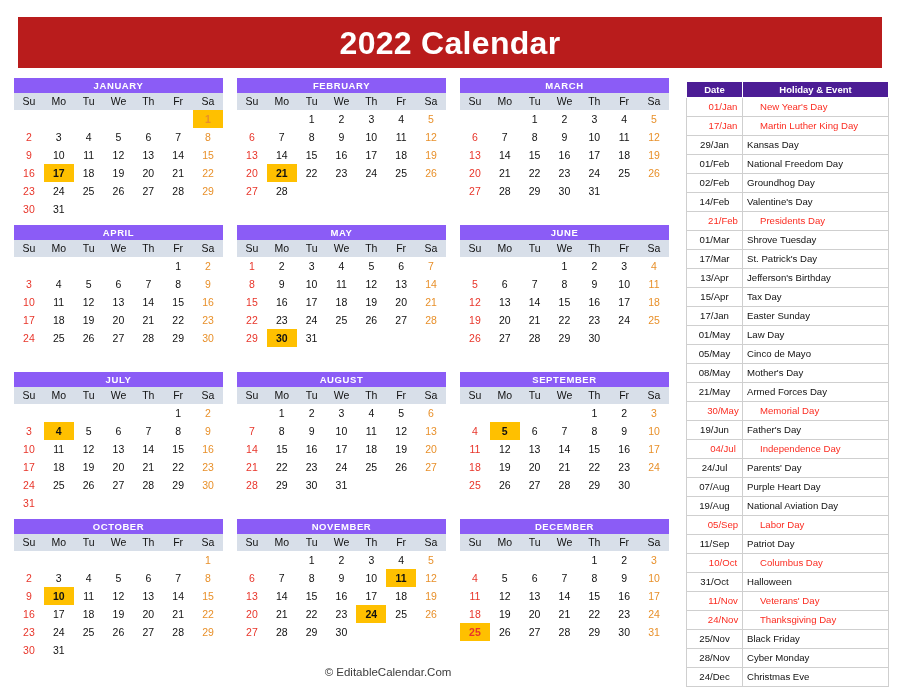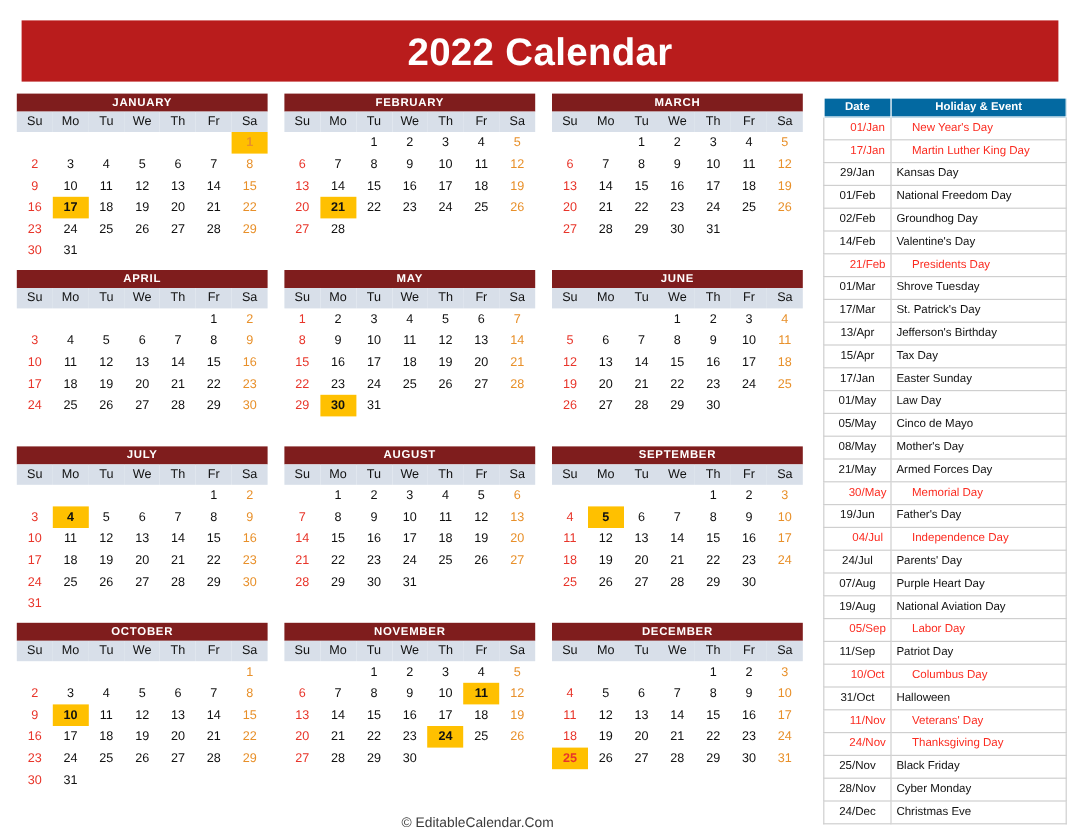--- a/index.html
+++ b/index.html
@@ -54,21 +54,21 @@
     grid-template-rows: repeat(4, 146px);
     column-gap: 14px;
     row-gap: 1px;
   }
   .month {
     width: 209px;
   }
   .month-name {
     height: 15px;
     line-height: 15px;
-    background: #7f1d1d;
+    background: #8b5cf6;
     color: #ffffff;
     font-size: 9.5px;
     font-weight: bold;
     text-align: center;
     letter-spacing: 0.6px;
   }
   table.month-table {
     width: 209px;
     border-collapse: collapse;
     table-layout: fixed;
@@ -106,21 +106,21 @@
     left: 686px;
     top: 81px;
     width: 200px;
   }
   table.holiday-table {
     border-collapse: collapse;
     width: 200px;
     table-layout: fixed;
   }
   table.holiday-table th {
-    background: #0369a1;
+    background: #4c1d95;
     color: #ffffff;
     font-size: 9.5px;
     font-weight: bold;
     height: 15px;
     line-height: 15px;
     padding: 0;
     border: 1px solid #ffffff;
     text-align: center;
   }
   table.holiday-table th.th-date { width: 55px; }
@@ -139,26 +139,25 @@
     text-align: center;
     padding: 0;
     width: 55px;
   }
   table.holiday-table tr.fed td { color: #fb2c21; padding-left: 17px; }
 
   
   .footer {
     position: absolute;
     left: 0;
-    top: 680px;
+    top: 666px;
     width: 776px;
     text-align: center;
     font-size: 11.5px;
     color: #3b3b3b;
-    margin-left: 10px;
   }
 </style>
 </head>
 <body>
 
 <div class="page">
 
   <div class="title-banner">
     <span class="title-text">2022 Calendar</span>
   </div>

